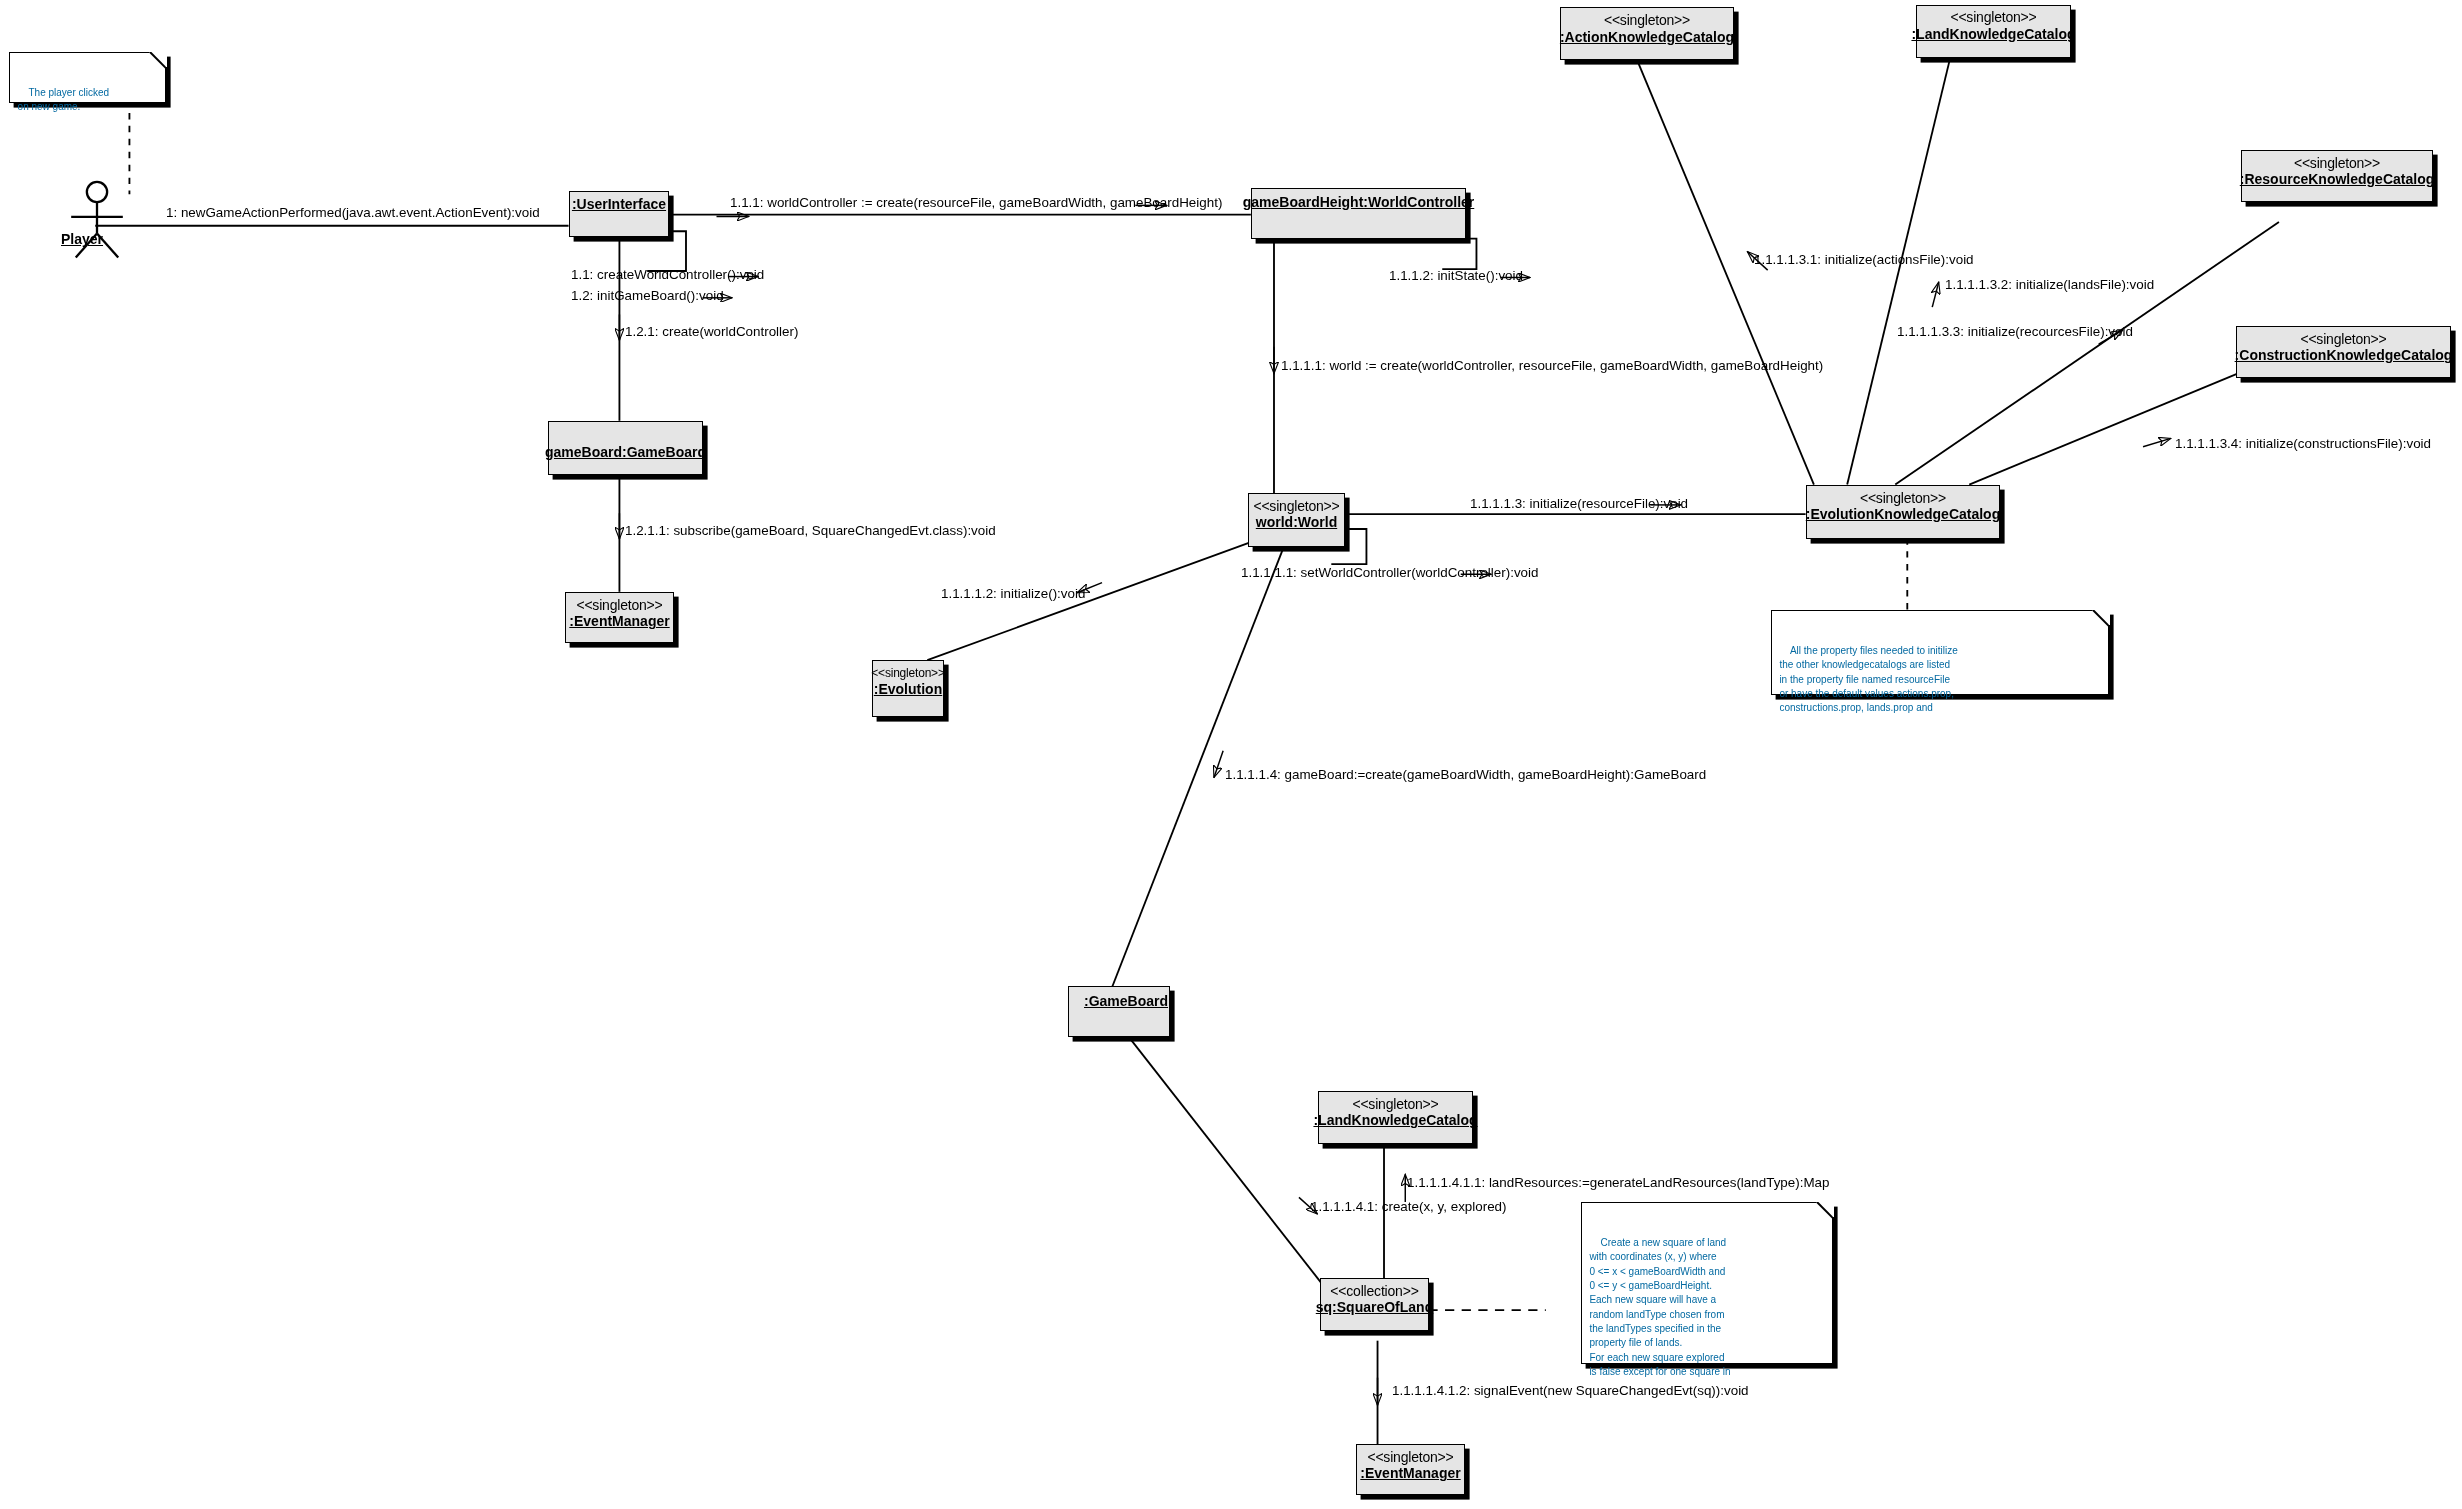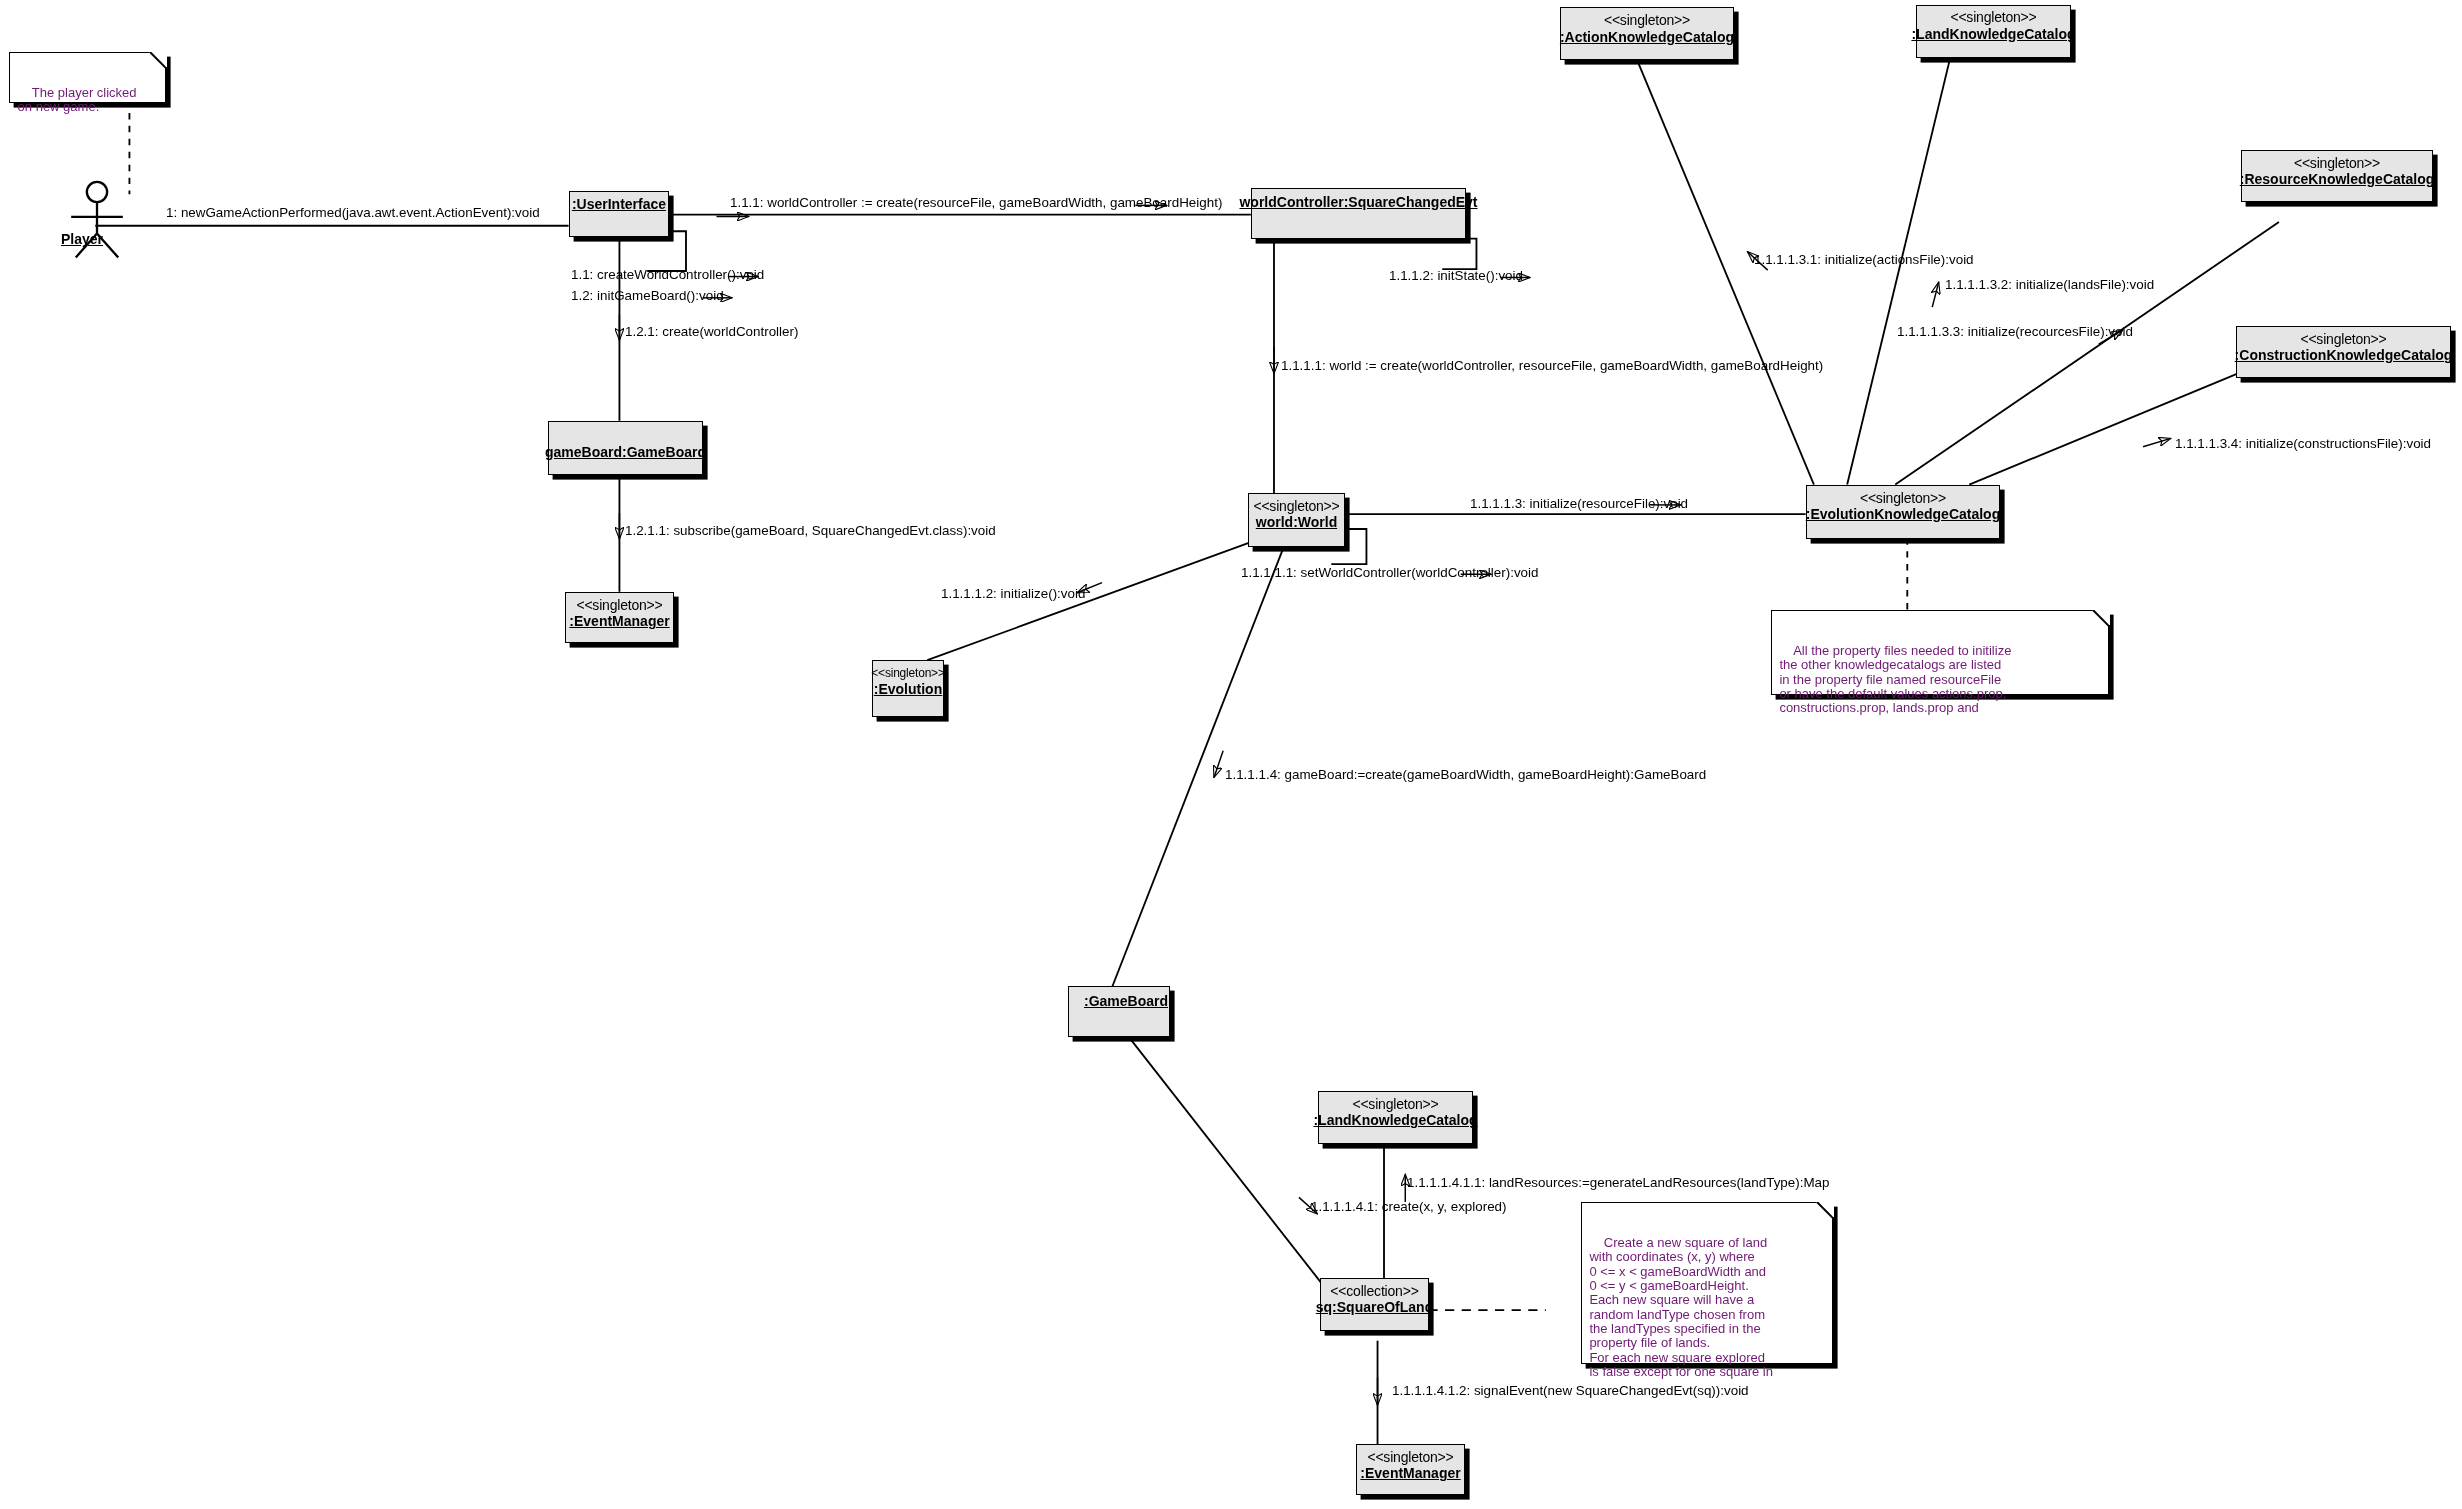--- a/index.html
+++ b/index.html
@@ -55,23 +55,23 @@
     padding: 0 1.8px;
   }
 
   
   .note {
     position: absolute;
     box-sizing: border-box;
     background: #ffffff;
     border: 1.8px solid #000000;
     box-shadow: 4.6px 4.6px 0 0 #000000;
-    font-size: 13px;
+    font-size: 10px;
     line-height: 14.3px;
-    color: #701a75;
+    color: #0369a1;
     padding: 4.6px 7.4px 3.7px 7.4px;
     white-space: pre;
     z-index: 6;
   }
   .note .fold {
     position: absolute;
     top: -1.8px;
     right: -1.8px;
     width: 0; height: 0;
     border-left: 16.6px solid transparent;
@@ -252,21 +252,21 @@
 property file of lands.
 For each new square explored
 is false except for one square in</span>
   </div>
 
   <div class="obj" style="left:569px; top:191px; width:100px; height:46px; padding-top:3.7px;">
     <div class="objname">:UserInterface</div>
   </div>
 
   <div class="obj" style="left:1251px; top:188px; width:215px; height:51px; padding-top:4.6px;">
-    <div class="objname">worldController:SquareChangedEvt</div>
+    <div class="objname">gameBoardHeight:WorldController</div>
   </div>
 
   <div class="obj" style="left:548px; top:421px; width:155px; height:54px; padding-top:22px;">
     <div class="objname">gameBoard:GameBoard</div>
   </div>
 
   <div class="obj" style="left:565px; top:592px; width:109px; height:51px;">
     <div class="stereo">&lt;&lt;singleton&gt;&gt;</div>
     <div class="objname">:EventManager</div>
   </div>

